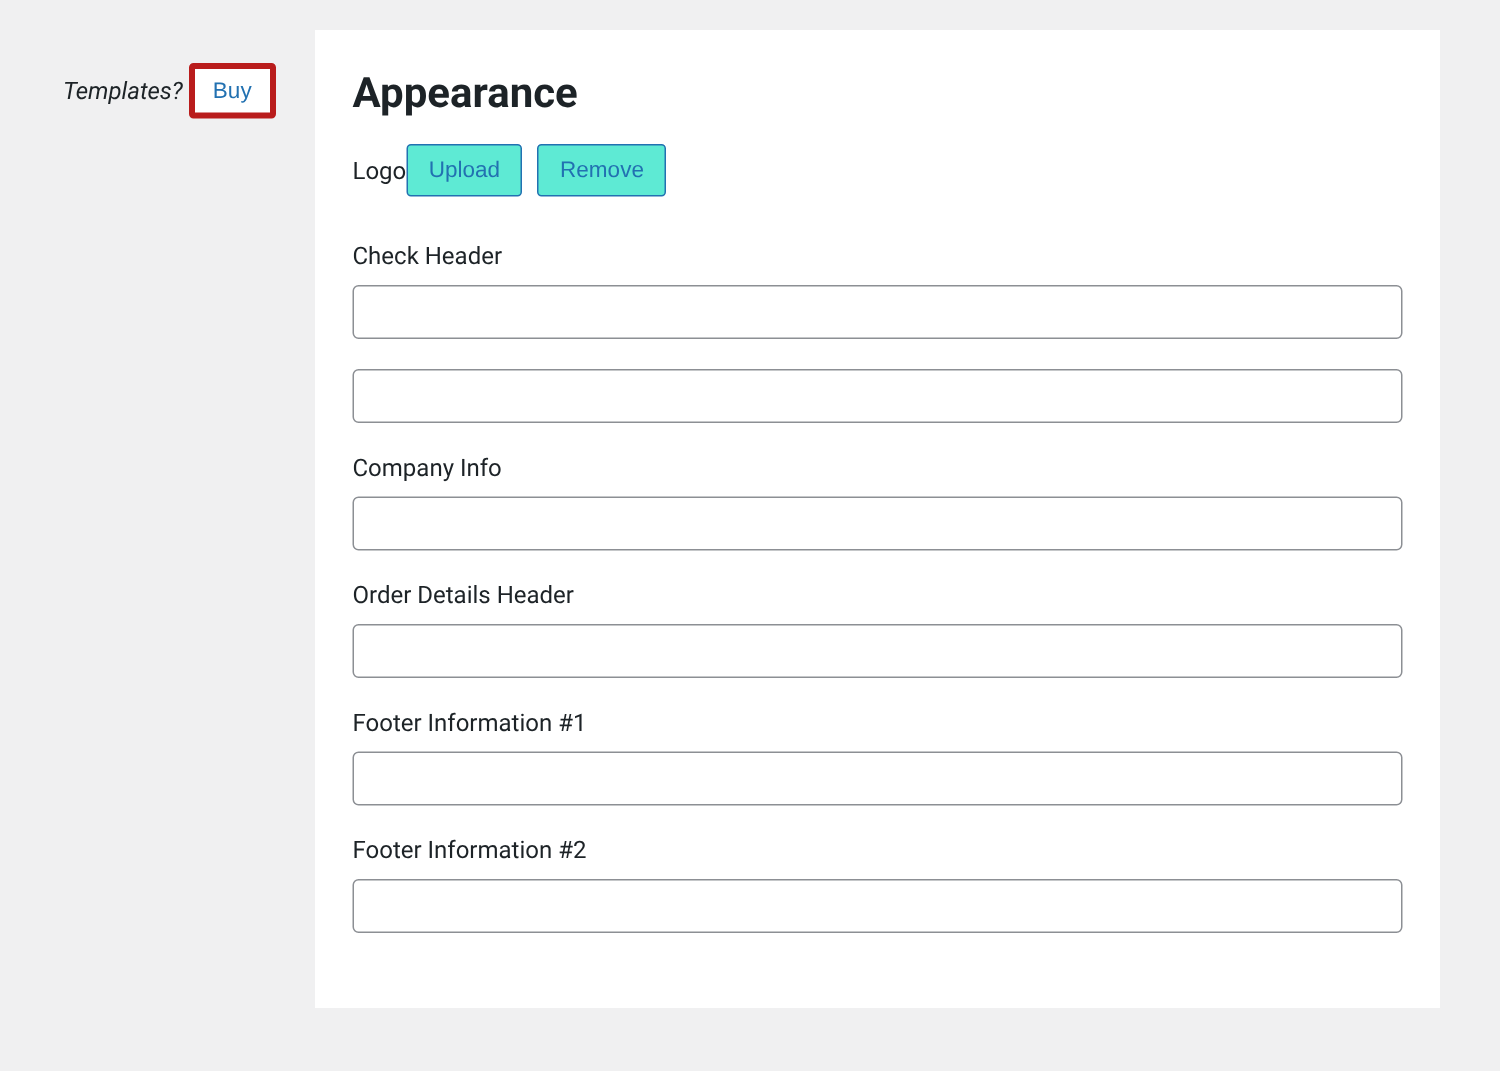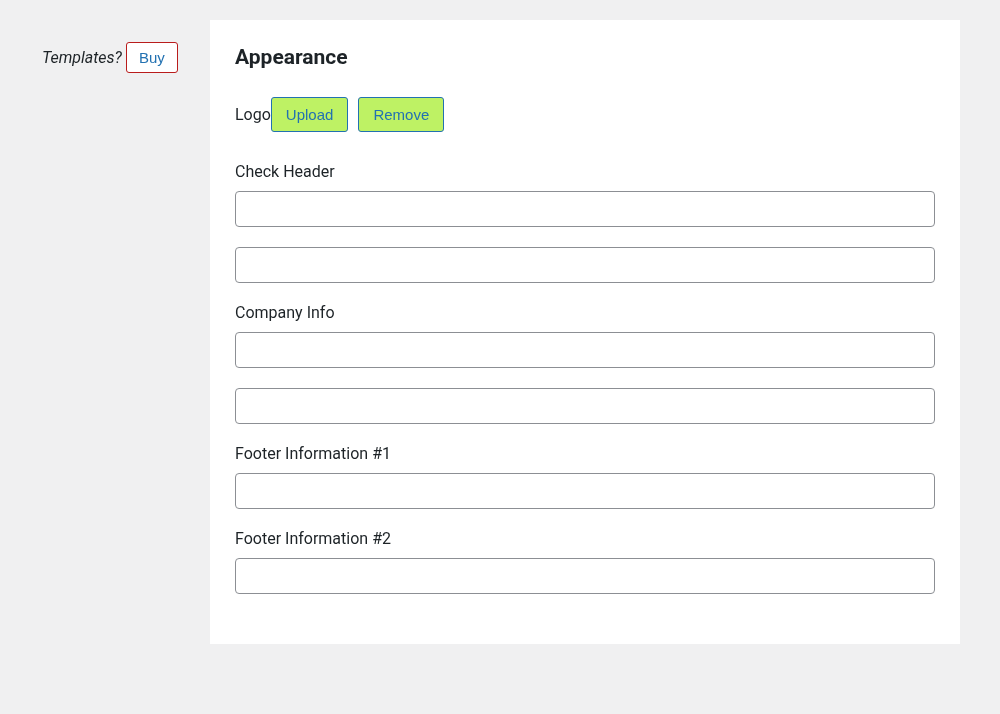--- a/index.html
+++ b/index.html
@@ -28,58 +28,58 @@
       align-items: center;
       gap: 4px;
     }
     .templates-text {
       font-style: italic;
       font-size: 16px;
       color: #1d2327;
       padding-left: 42px;
     }
     .buy-button {
-      border: 1px solid #b91c1c;
+      border: 4px solid #b91c1c;
       background: #fff;
       color: #2271b1;
       border-radius: 3px;
       padding: 6px 12px;
       font-size: 15px;
       cursor: pointer;
     }
     .main-panel {
       position: absolute;
       left: 210px;
       top: 20px;
       width: 750px;
       background: #fff;
       padding: 25px 25px 30px 25px;
     }
     .section-title {
-      font-size: 21px;
+      font-size: 28px;
       font-weight: 700;
       color: #1d2327;
-      margin-bottom: 28px;
+      margin-bottom: 18px;
     }
     .logo-row {
       display: flex;
       align-items: center;
       margin-bottom: 30px;
     }
     .logo-label {
       font-size: 16px;
       color: #1d2327;
     }
     .logo-buttons {
       display: flex;
       gap: 10px;
     }
     .outline-button {
       border: 1px solid #2271b1;
-      background: #bef264;
+      background: #5eead4;
       color: #2271b1;
       border-radius: 3px;
       padding: 8px 14px;
       font-size: 15px;
       cursor: pointer;
     }
     .form-field {
       margin-bottom: 20px;
     }
     .field-label {
@@ -127,20 +127,21 @@
   <div class="form-field">
     <input type="text" class="text-input" value="" style="">
   </div>
 
   <div class="form-field">
     <label class="field-label">Company Info</label>
     <input type="text" class="text-input" value="" style="">
   </div>
 
   <div class="form-field">
+    <label class="field-label">Order Details Header</label>
     <input type="text" class="text-input" value="" style="">
   </div>
 
   <div class="form-field">
     <label class="field-label">Footer Information #1</label>
     <input type="text" class="text-input" value="" style="">
   </div>
 
   <div class="form-field">
     <label class="field-label">Footer Information #2</label>

